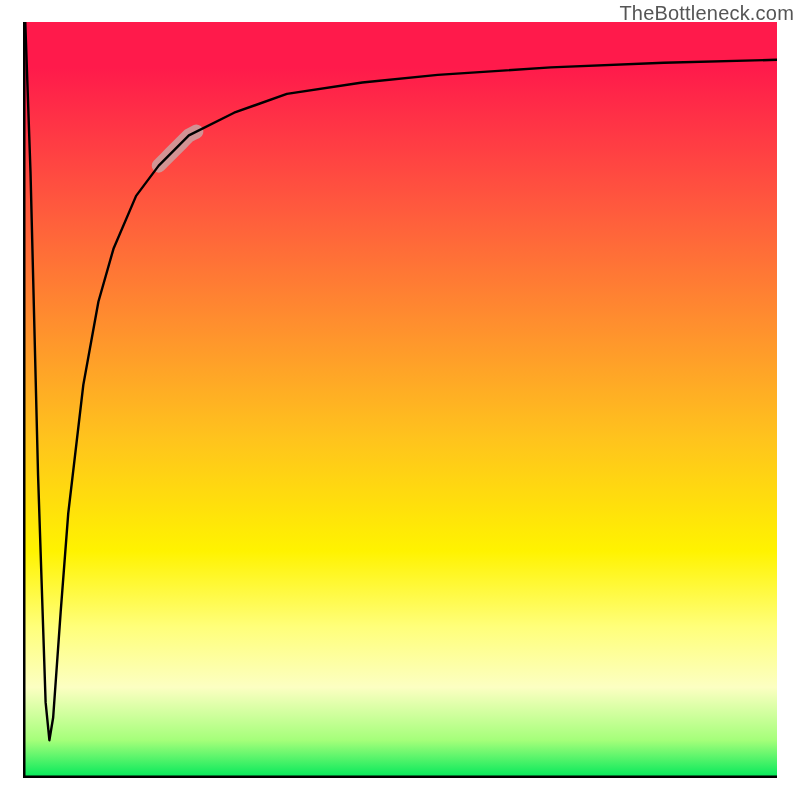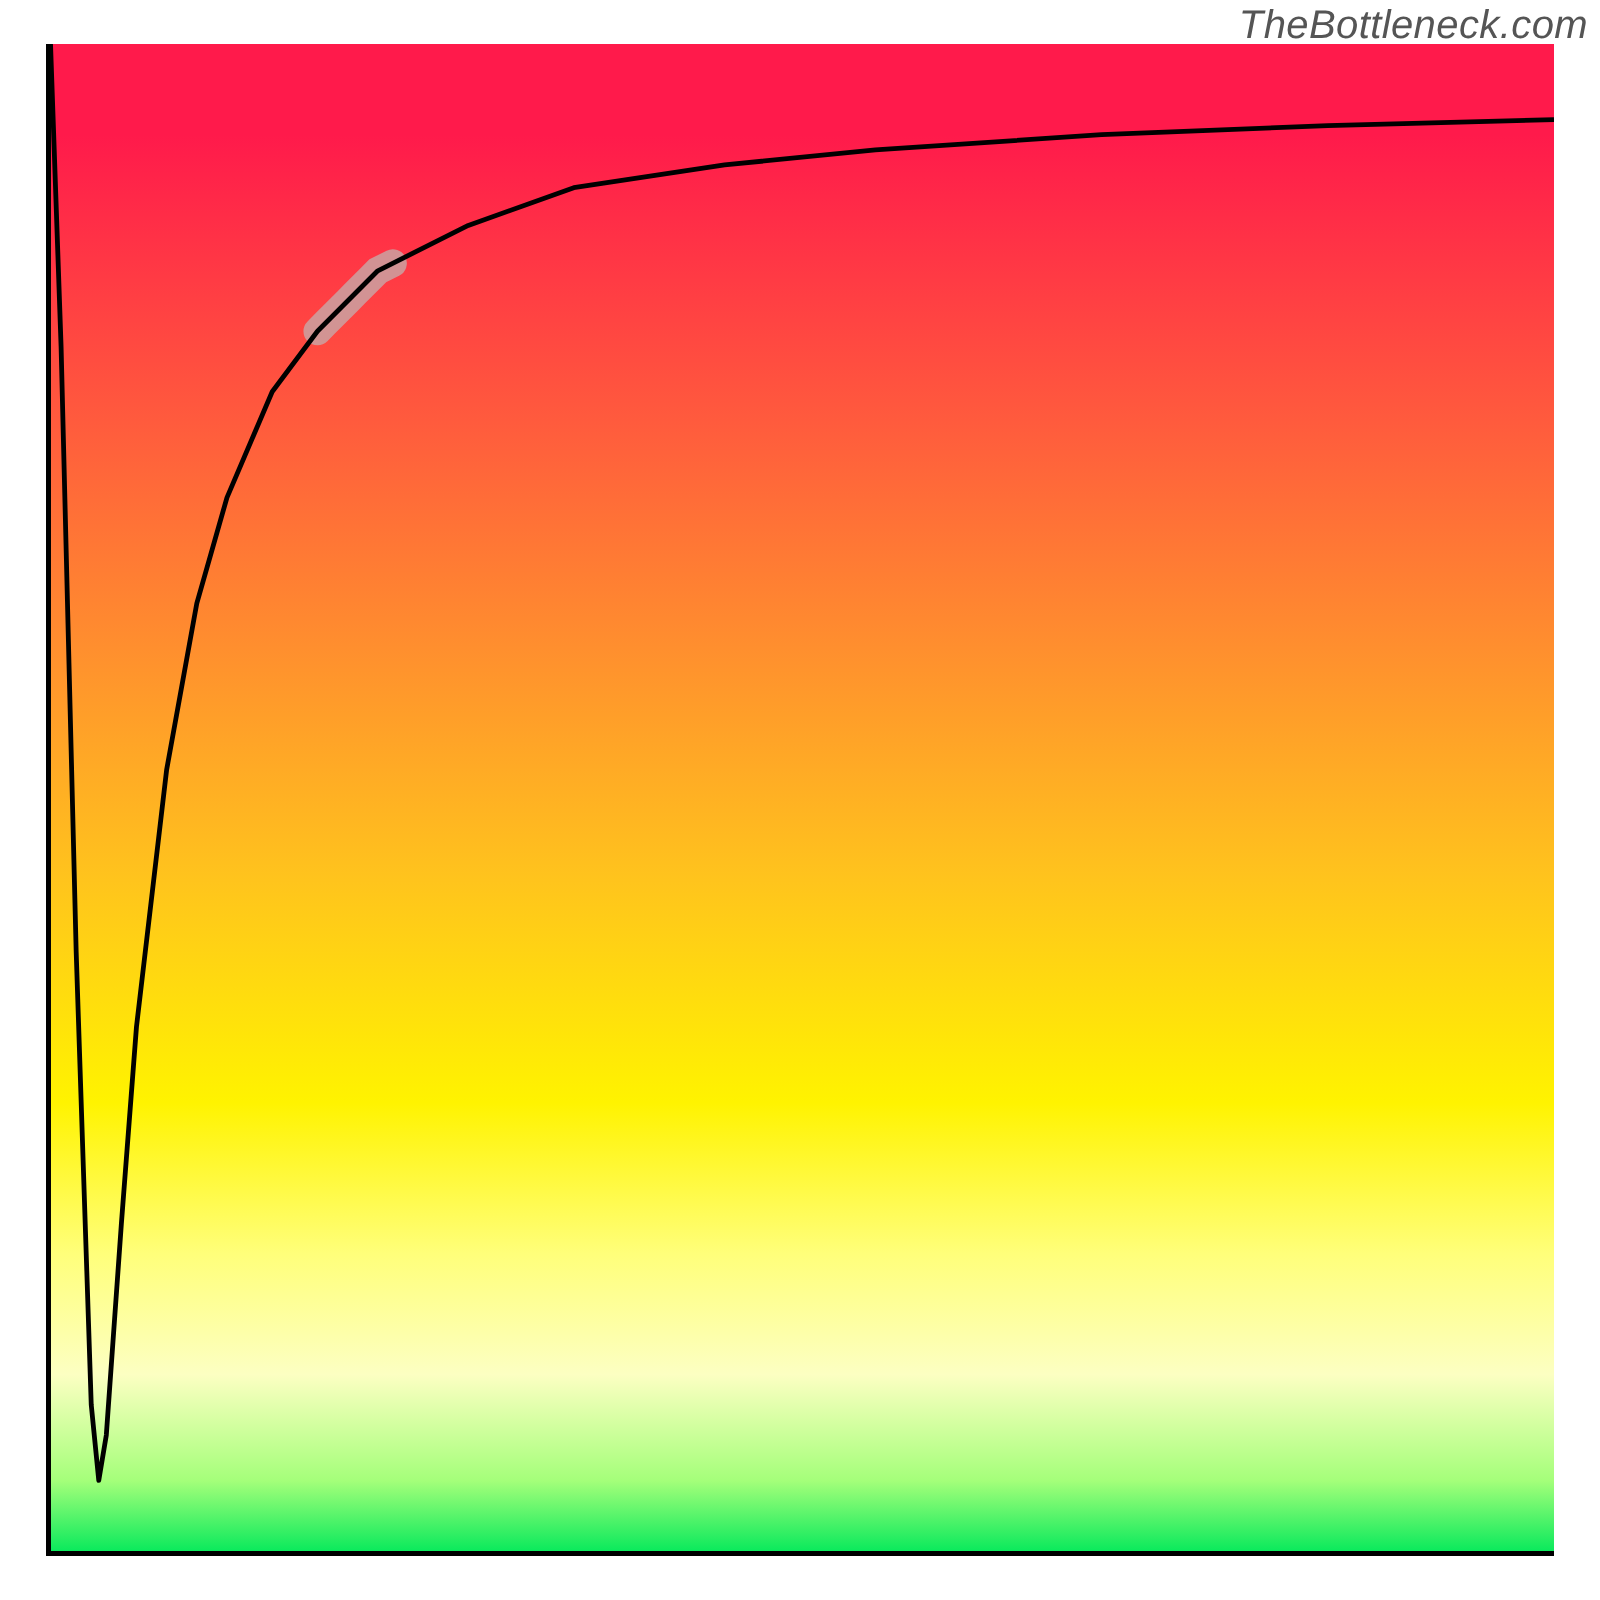--- a/index.html
+++ b/index.html
@@ -7,21 +7,20 @@
     padding: 0;
     width: 800px;
     height: 800px;
     background: #ffffff;
     font-family: Arial, Helvetica, sans-serif;
   }
   .container {
     position: relative;
     width: 800px;
     height: 624px;
-    font-style: italic;
   }
   .watermark {
     position: absolute;
     top: 2px;
     right: 6px;
     font-size: 20px;
     color: #555555;
     font-weight: 500;
     letter-spacing: 0.2px;
     z-index: 3;

